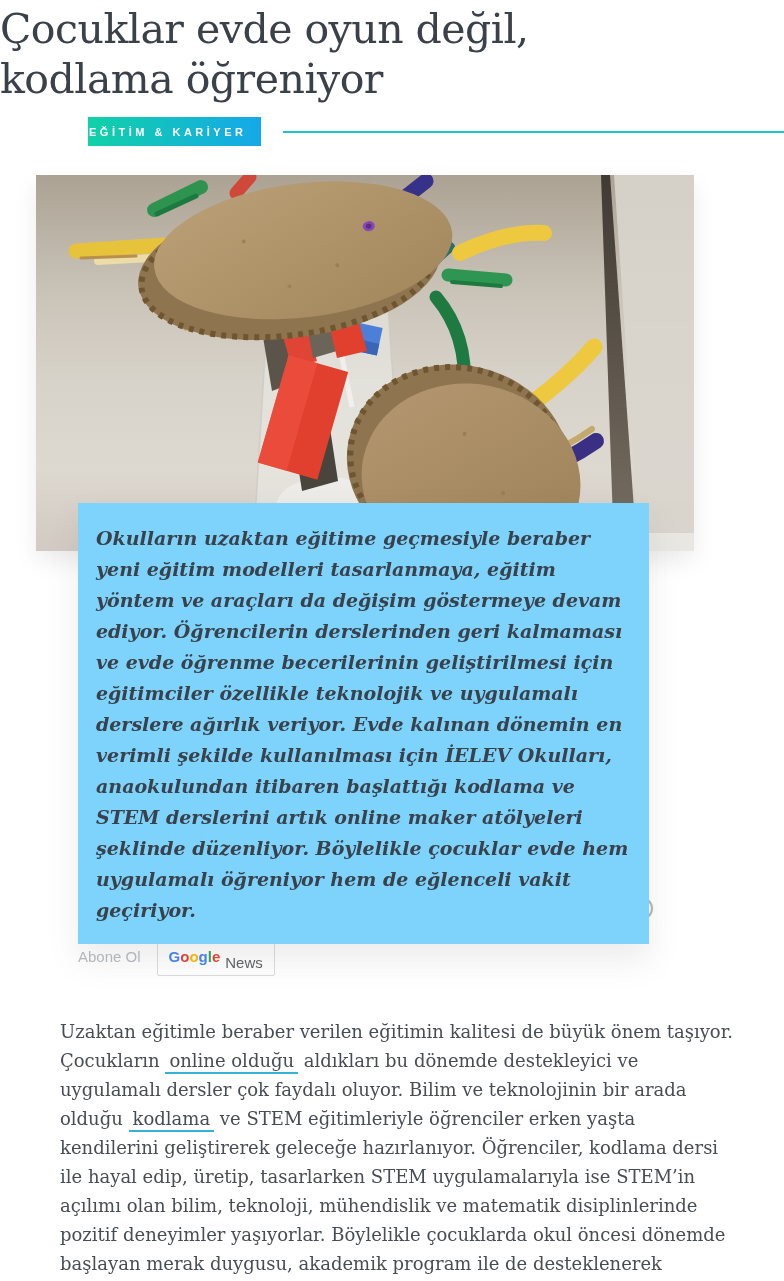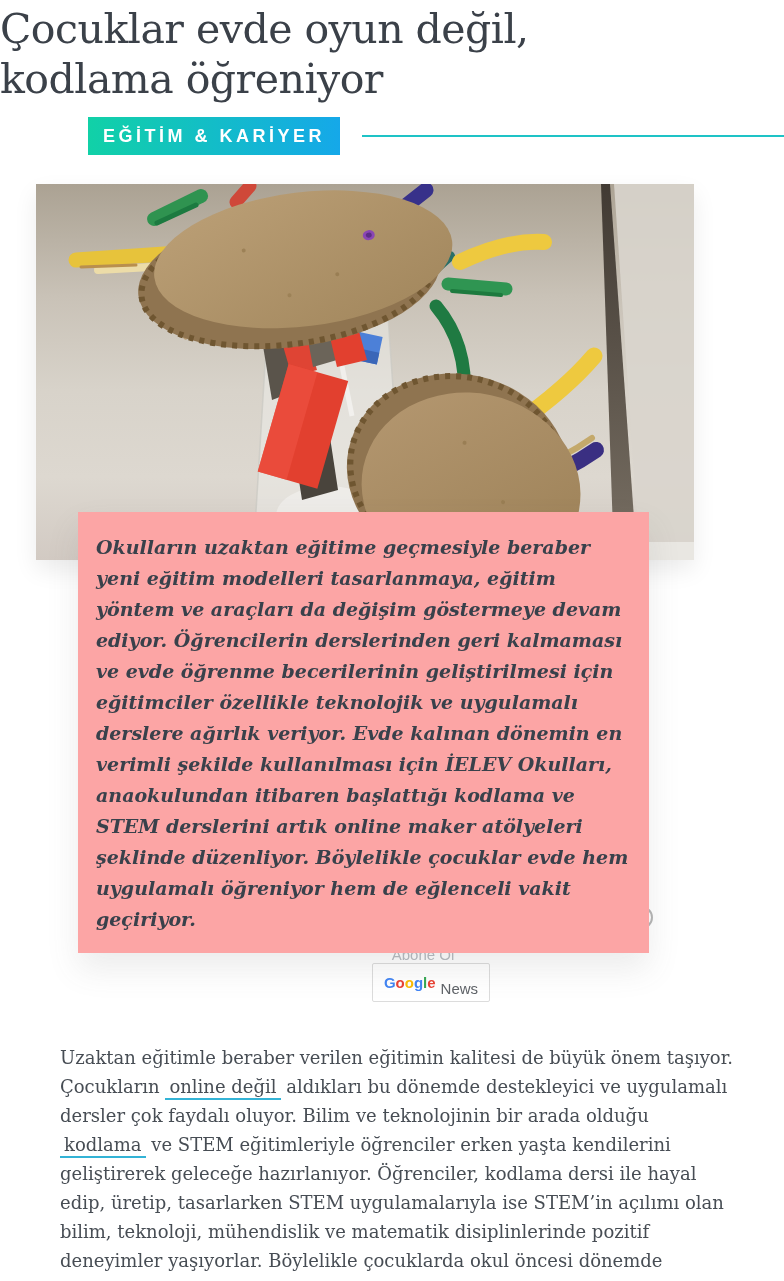--- a/index.html
+++ b/index.html
@@ -14,36 +14,36 @@
     width:700px;
     font-family:"DejaVu Serif", "Liberation Serif", serif;
     font-size:41px; line-height:50px; font-weight:400;
     color:#3b4149; letter-spacing:-0.5px;
   }
   .badge-row {
     display:flex; align-items:center;
     margin-left:88px; margin-top:13px; margin-right:0;
   }
   .category-badge {
-    display:inline-block; padding:9px 15px 8px 15px;
+    display:inline-block; padding:9px 15px 8px 1px;
     background:linear-gradient(90deg,#11d1a7 0%,#15a8e9 100%);
-    color:#ffffff; font-size:18px; font-weight:700; letter-spacing:3.5px;
+    color:#ffffff; font-size:11px; font-weight:700; letter-spacing:3.5px;
     white-space:nowrap; cursor:pointer;
   }
   .badge-divider { flex:1 1 auto; height:0; border-top:2px solid #1ec3c6; margin-left:22px; }
 
   
   .media-wrap { position:relative; margin-top:29px; height:698px; }
   .article-photo {
     position:absolute; left:36px; top:0; width:658px; height:376px;
     box-shadow:0 10px 22px rgba(0,0,0,0.08); overflow:hidden;
   }
   .summary-box {
     position:absolute; left:78px; top:328px; width:571px; min-height:370px;
-    background:#fca5a5; padding:20px 18px 18px 18px;
+    background:#7dd3fc; padding:20px 18px 18px 18px;
     box-shadow:0 16px 30px rgba(100,100,100,0.12);
   }
   .summary-text {
     font-family:"DejaVu Serif", "Liberation Serif", serif;
     font-style:italic; font-weight:700;
     font-size:19px; line-height:31px; color:#39414b;
   }
 
   
   .meta-row {
@@ -55,21 +55,21 @@
   .fontsize-group { display:flex; align-items:center; }
   .fontsize-label { font-size:13px; font-weight:700; color:#888d92; letter-spacing:0.5px; margin-right:16px; }
   .size-widget { display:flex; align-items:center; }
   .dot { border-radius:50%; background:#ffffff; border:2px solid #b5b5b5; cursor:pointer; }
   .dot.small  { width:13px; height:13px; }
   .dot.medium { width:19px; height:19px; background:#a3a3a3; border-color:#a3a3a3; }
   .dot.large  { width:23px; height:23px; }
   .dot-link { width:8px; height:2px; background:#b5b5b5; }
 
   
-  .subscribe-row { margin:14px 0 0 78px; display:flex; align-items:center;flex-direction:column; }
+  .subscribe-row { margin:14px 0 0 78px; display:flex; align-items:center; }
   .subscribe-label { font-size:15px; color:#b7bcc1; margin-right:16px; }
   .gnews-button {
     display:inline-flex; align-items:center; background:#ffffff;
     border:1px solid #dcdcdc; border-radius:2px; padding:4px 11px; cursor:pointer;
     font-size:15px;
   }
   .g-letter { font-weight:700; letter-spacing:0; }
   .g-blue   { color:#4285F4; }
   .g-red    { color:#EA4335; }
   .g-yellow { color:#FBBC05; }
@@ -236,17 +236,17 @@
       <span class="g-letter g-yellow">o</span>
       <span class="g-letter g-blue">g</span>
       <span class="g-letter g-green">l</span>
       <span class="g-letter g-red">e</span>
     <span class="gnews-news">News</span>
   </span>
 </div>
 
 <article class="article-body">
   <p><span>Uzaktan eğitimle beraber verilen eğitimin kalitesi de büyük önem taşıyor. Çocukların</span>
-    <a class="body-link">online değil</a>
+    <a class="body-link">online olduğu</a>
     <span>aldıkları bu dönemde destekleyici ve uygulamalı dersler çok faydalı oluyor. Bilim ve teknolojinin bir arada olduğu</span>
     <a class="body-link">kodlama</a>
     <span>ve STEM eğitimleriyle öğrenciler erken yaşta kendilerini geliştirerek geleceğe hazırlanıyor. Öğrenciler, kodlama dersi ile hayal edip, üretip, tasarlarken STEM uygulamalarıyla ise STEM’in açılımı olan bilim, teknoloji, mühendislik ve matematik disiplinlerinde pozitif deneyimler yaşıyorlar. Böylelikle çocuklarda okul öncesi dönemde başlayan merak duygusu, akademik program ile de desteklenerek öğrencilerin teknolojik yenilikleri kavraması ve donanımlı bireyler olarak yetişmesi sağlanıyor.</span></p>
 </article>
 
 </body></html>

